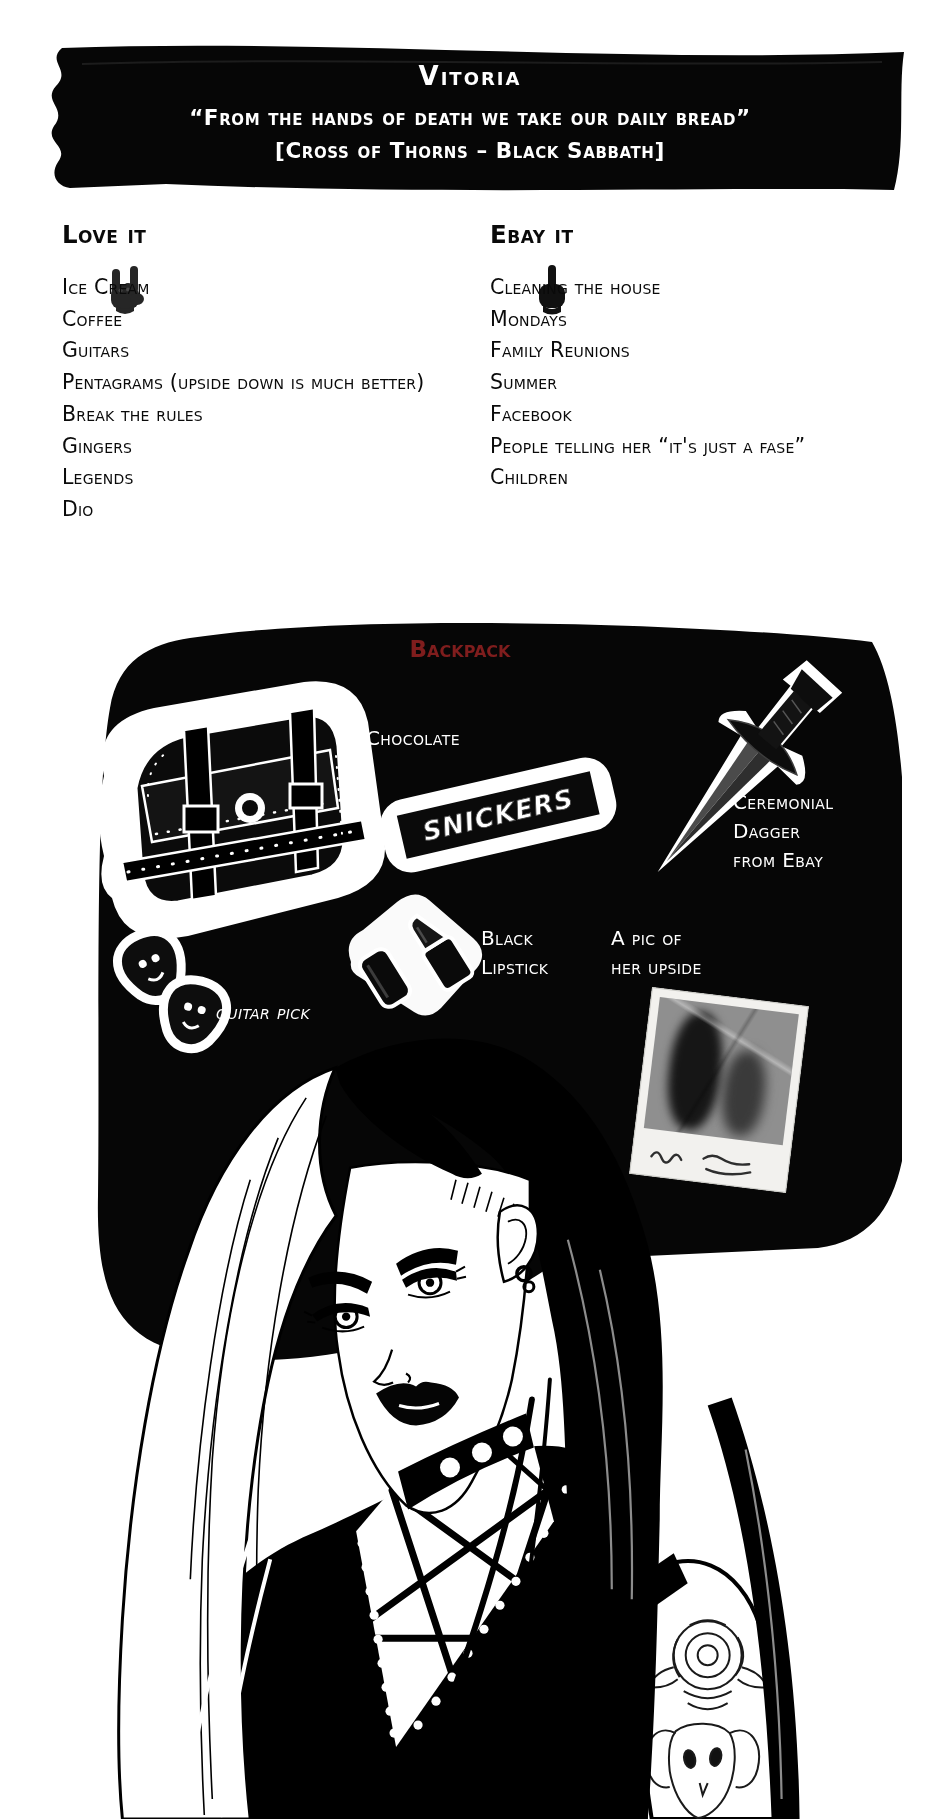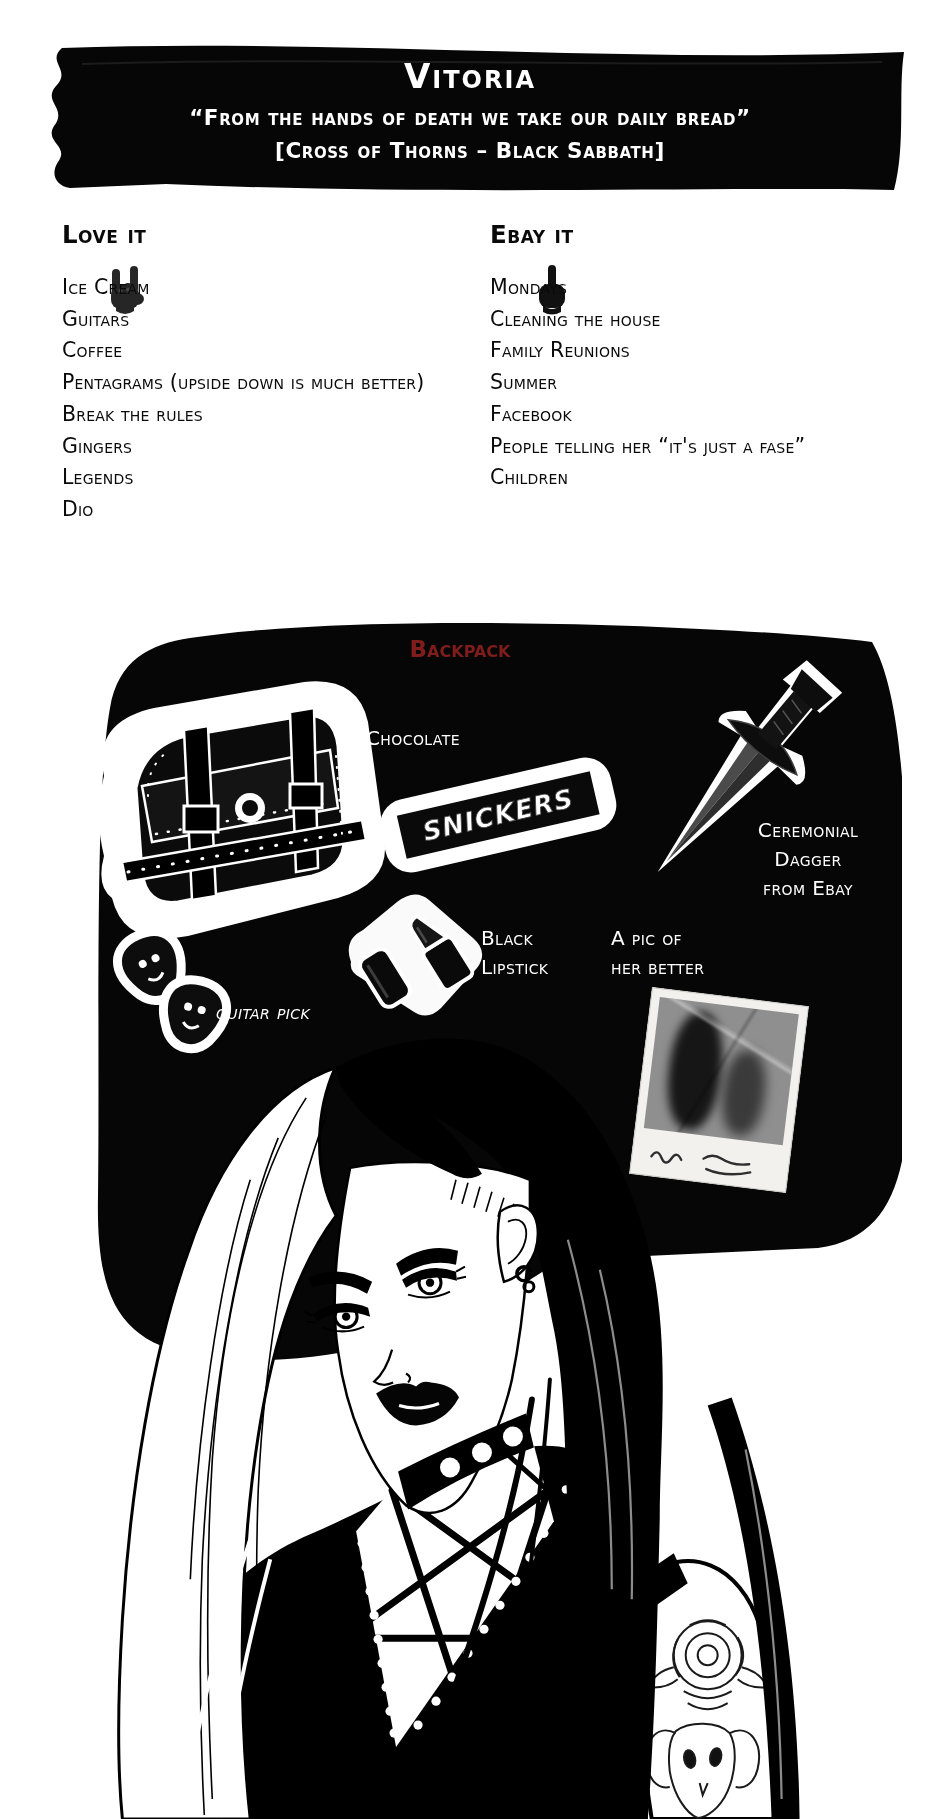--- a/index.html
+++ b/index.html
@@ -5,39 +5,39 @@
   html,body{margin:0;padding:0}
   body{
     width:940px;height:1819px;position:relative;overflow:hidden;
     background:#ffffff;font-family:"DejaVu Sans",sans-serif;color:#0a0a0a;
   }
   .sc{font-variant:small-caps;}
   .abs{position:absolute;}
   
   #banner-shape{left:26px;top:34px;width:888px;height:176px;}
   #banner-text{left:40px;top:56px;width:860px;text-align:center;color:#fff;}
-  #banner-title{font-size:34px;font-weight:bold;letter-spacing:2px;line-height:40px;}
+  #banner-title{font-size:26px;font-weight:bold;letter-spacing:2px;line-height:40px;}
   #banner-quote{font-size:21.5px;font-weight:bold;letter-spacing:.6px;margin-top:9px;}
   #banner-attr{font-size:21.5px;font-weight:bold;letter-spacing:.6px;margin-top:8px;}
   
   .col-head{display:flex;align-items:flex-end;gap:16px;font-size:24.5px;font-weight:bold;letter-spacing:.5px;flex-direction:column;}
   #likes-head{left:62px;top:220px;}
   #dislikes-head{left:490px;top:220px;}
   .hand-icon{width:42px;height:50px;margin-bottom:-6px;}
   ul.plain{list-style:none;margin:0;padding:0;}
   .col-list{font-size:20.5px;letter-spacing:.2px;}
   .col-list li{line-height:31.7px;white-space:nowrap;}
   #likes-list{left:62px;top:272px;width:410px;}
   #dislikes-list{left:490px;top:272px;width:440px;}
   
   #panel-blob{left:40px;top:596px;width:862px;height:796px;}
   .panel-label{color:#fff;font-size:20px;letter-spacing:.4px;line-height:29px;}
   #backpack-title{left:320px;top:636px;width:280px;text-align:center;font-size:23px;font-weight:bold;color:#7f1d1d;}
   #chocolate-label{left:366px;top:724px;}
-  #dagger-label{left:733px;top:816px;width:150px;text-align:center;}
+  #dagger-label{left:733px;top:788px;width:150px;}
   #lipstick-label{left:481px;top:924px;}
   #photo-label{left:611px;top:924px;}
   #pick-label{left:216px;top:998px;font-style:italic;}
   
   #brother-photo{left:640px;top:996px;width:158px;height:188px;background:#f2f1ee;
      transform:rotate(7deg);box-shadow:0 0 0 1px #c9c9c4 inset;padding:9px 9px 0 9px;box-sizing:border-box;}
   #photo-area{position:relative;width:140px;height:132px;background:#8f8f8f;overflow:hidden;}
   #photo-area::after{content:"";position:absolute;inset:0;
      background:linear-gradient(115deg,transparent 46%,rgba(0,0,0,.22) 48%,transparent 50%),
                 linear-gradient(25deg,transparent 68%,rgba(255,255,255,.35) 70%,transparent 73%);}
@@ -74,42 +74,42 @@
       <path d="M12,40 q9,8 18,0 l0,6 q-9,6 -18,0 Z"></path>
     </g>
     <g fill="#4a4a4a">
         <circle cx="16.5" cy="25.5" r="2"></circle>
         <circle cx="24" cy="24.5" r="2"></circle>
       </g>
   </svg>
 </div>
 <ul id="likes-list" class="abs plain col-list sc">
   <li>Ice Cream</li>
+  <li>Coffee</li>
   <li>Guitars</li>
-  <li>Coffee</li>
   <li>Pentagrams (upside down is much better)</li>
   <li>Break the rules</li>
   <li>Gingers</li>
   <li>Legends</li>
   <li>Dio</li>
 </ul>
 
 <div id="dislikes-head" class="abs col-head">
   <span class="sc">Ebay it</span>
   <svg class="hand-icon" viewBox="0 0 42 50">
     <g fill="#111">
       <rect x="17" y="0" width="8" height="26" rx="4"></rect>
       <rect x="8" y="19" width="26" height="24" rx="9"></rect>
       <path d="M12,40 q9,8 18,0 l0,7 q-9,5 -18,0 Z"></path>
     </g>
   </svg>
 </div>
 <ul id="dislikes-list" class="abs plain col-list sc">
+  <li>Cleaning the house</li>
   <li>Mondays</li>
-  <li>Cleaning the house</li>
   <li>Family Reunions</li>
   <li>Summer</li>
   <li>Facebook</li>
   <li>People telling her “it's just a fase”</li>
   <li>Children</li>
 </ul>
 
 <svg id="panel-blob" class="abs" viewBox="0 0 862 796">
   <path fill="#060606" d="M150,42 C320,16 680,28 832,46 C870,112 866,280 870,420 C872,560 864,640 778,652 L520,664 C380,762 240,772 160,760 C78,748 56,700 58,600 C60,440 54,200 70,112 C78,64 110,48 150,42 Z"></path>
 </svg>
@@ -175,21 +175,21 @@
     <path d="M86,34 L86,52" stroke="#4a4a4a" stroke-width="2.5" fill="none"></path>
   </g>
 </svg>
 <div id="lipstick-label" class="abs panel-label sc">
   <div>Black</div>
   <div>Lipstick</div>
 </div>
 
 <div id="photo-label" class="abs panel-label sc">
   <div>A pic of</div>
-  <div>her better</div>
+  <div>her upside</div>
 </div>
 
 <svg class="abs" style="left:92px;top:920px;width:165px;height:155px" viewBox="0 0 165 155">
   <g transform="translate(62,52) rotate(-24)">
     <path d="M0,-40 C28,-40 42,-18 22,16 C11,33 -11,33 -22,16 C-42,-18 -28,-40 0,-40 Z" fill="#0d0d0d" stroke="#fff" stroke-width="9"></path>
     <circle cx="-7" cy="-12" r="4" fill="#fff"></circle>
       <circle cx="7" cy="-12" r="4" fill="#fff"></circle>
     <path d="M-8,4 Q0,12 8,4" stroke="#fff" stroke-width="3" fill="none"></path>
   </g>
   <g transform="translate(100,100) rotate(14)">

